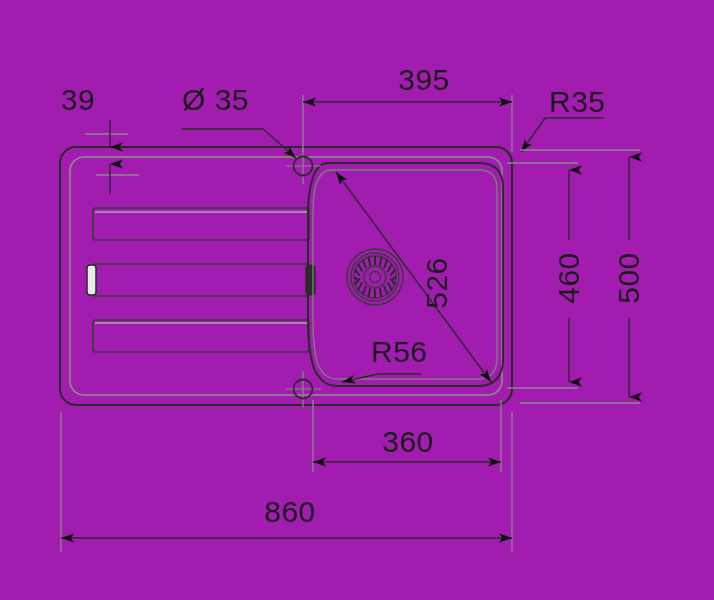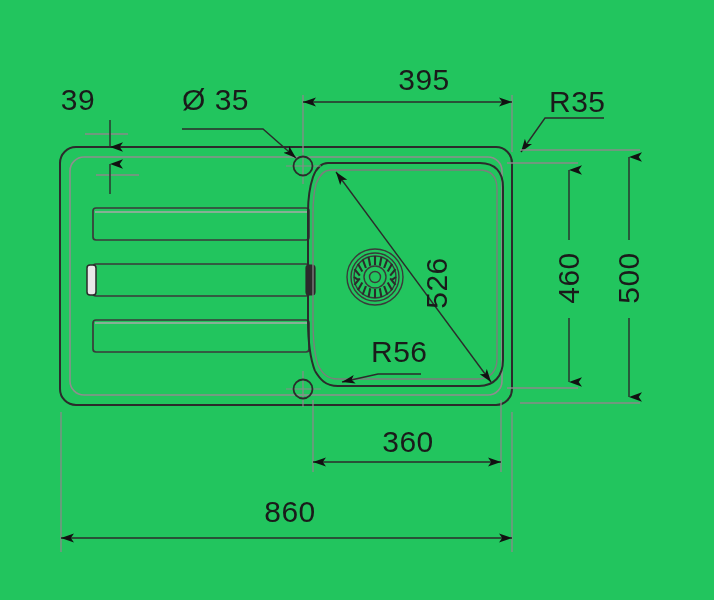--- a/index.html
+++ b/index.html
@@ -7,21 +7,21 @@
     padding: 0;
     background: #ffffff;
   }
   body {
     font-family: "Liberation Sans", sans-serif;
   }
   #drawing-root {
     position: relative;
     width: 714px;
     height: 600px;
-    background: #22c55e;
+    background: #a21caf;
     overflow: hidden;
   }
   svg.technical-drawing {
     display: block;
     width: 714px;
     height: 600px;
   }
   .dim-text {
     font-family: "Liberation Sans", sans-serif;
     font-size: 30px;

